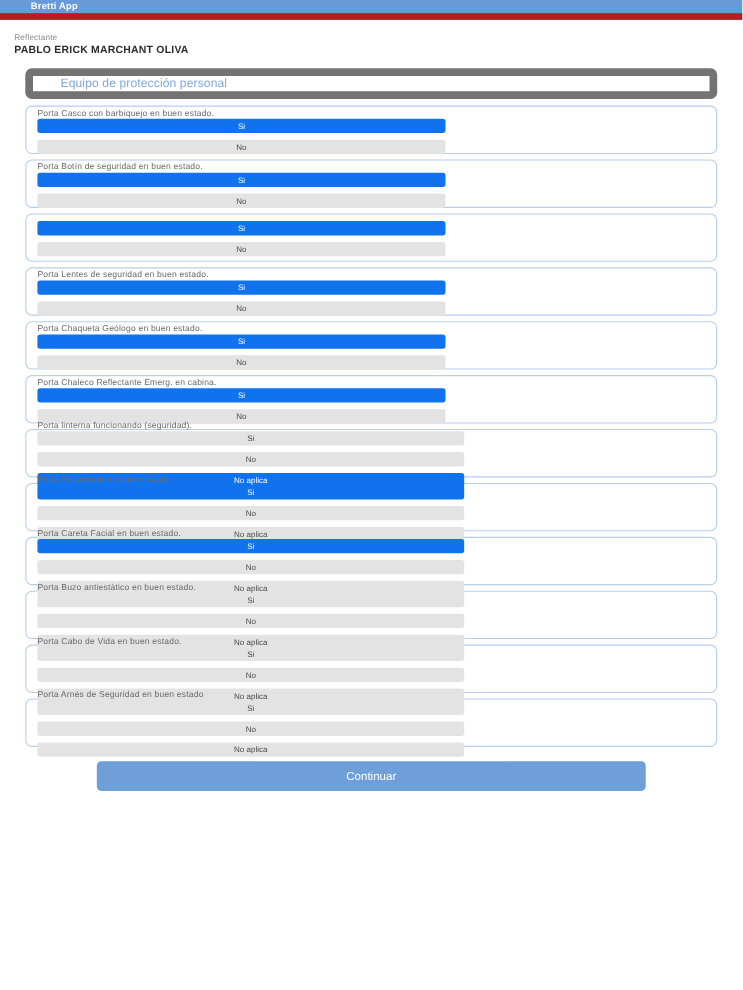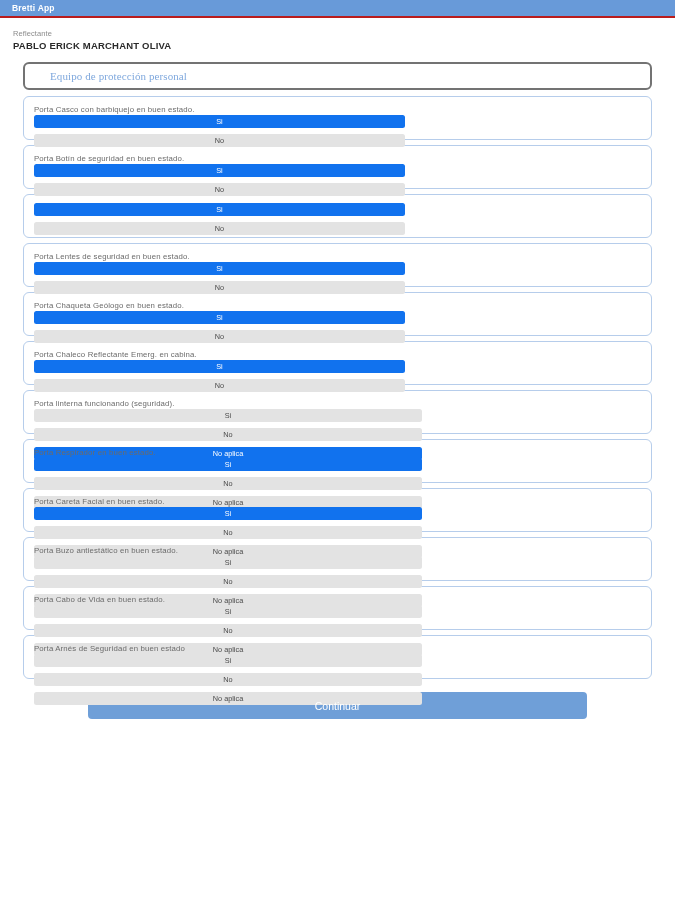--- a/index.html
+++ b/index.html
@@ -11,24 +11,24 @@
     height: 900px;
     background: #ffffff;
     font-family: "Liberation Sans", sans-serif;
     overflow: hidden;
   }
 
   
   .appbar {
     height: 18px;
     background: #689ad9;
-    border-bottom: 2px solid #b91c1c;
-    display: flex;
-    align-items: center;
-    padding: 0 0 0 12px;
+    border-bottom: 6px solid #b91c1c;
+    display: flex;
+    align-items: flex-start;
+    padding: 0 0 0 28px;
     box-sizing: border-box;
   }
   .appbar-title {
     color: #ffffff;
     font-size: 8.5px;
     font-weight: bold;
     letter-spacing: .2px;
   }
 
   
@@ -50,48 +50,47 @@
   }
 
   
   .form {
     padding: 10px 23px 0 23px;
     box-sizing: border-box;
   }
 
   .section-header {
     height: 28px;
-    border: 2px solid #737373;
+    border: 7px solid #737373;
     border-radius: 6px;
     display: flex;
     align-items: center;
     padding-left: 25px;
     box-sizing: border-box;
     background: #ffffff;
     margin-bottom: 6px;
-    font-family: Liberation Serif, serif;
   }
   .section-header-text {
     font-size: 11px;
     color: #7fa8dd;
     letter-spacing: .1px;
   }
 
   
   .qcard {
     border: 1px solid #b6cdeb;
     border-radius: 6px;
     background: #ffffff;
     margin-bottom: 5px;
     padding: 8px 10px 7px 10px;
     box-sizing: border-box;
     height: 44px;
     display: flex;
     flex-direction: column;
-    justify-content: flex-start;
+    justify-content: center;
   }
   .qtext {
     font-size: 7.8px;
     color: #6b6b6b;
     letter-spacing: .15px;
     line-height: 10px;
   }
 
   .qopts {
     display: flex;

